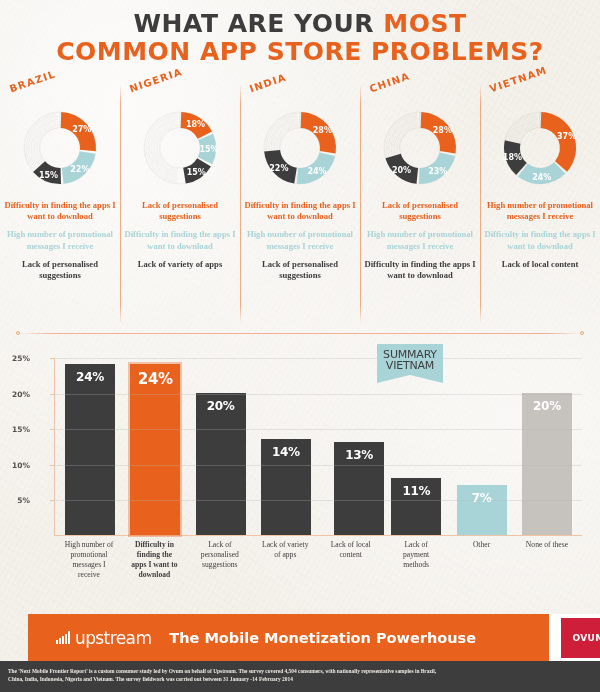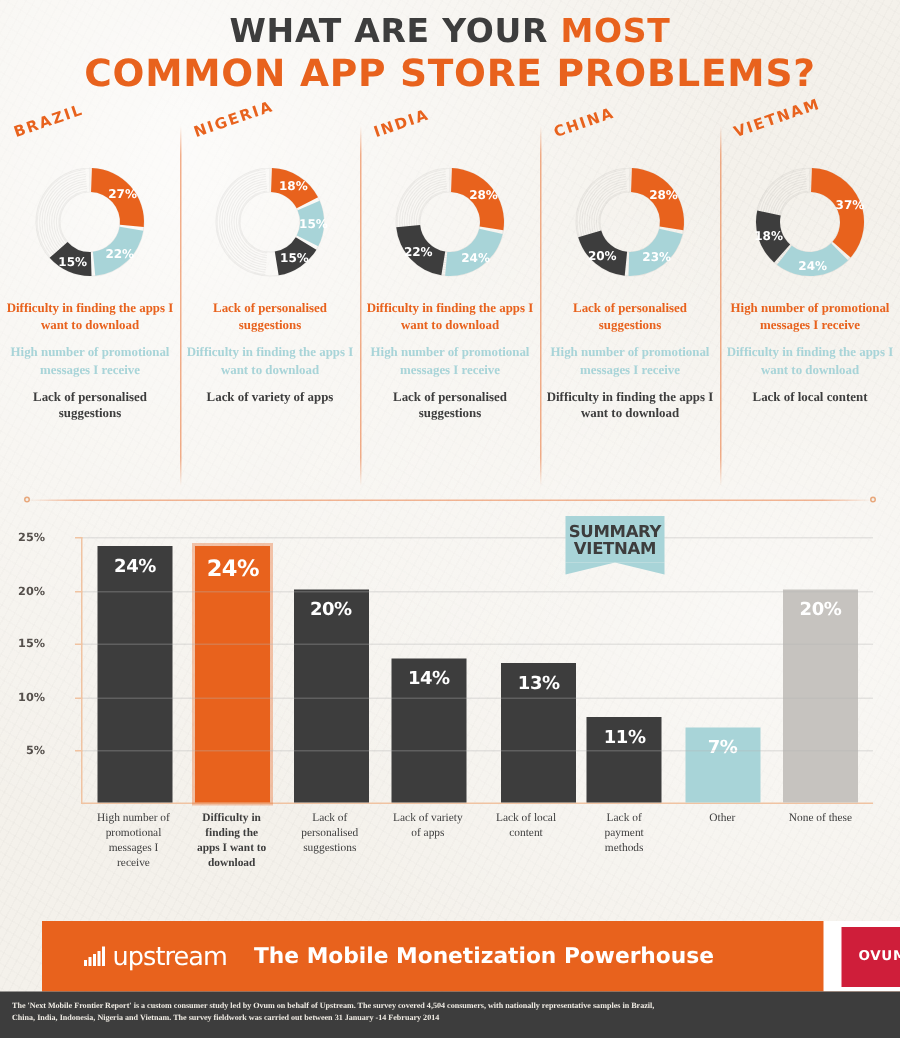--- a/index.html
+++ b/index.html
@@ -23,21 +23,21 @@
   }
 
   
   .header { padding-top: 11px; text-align: center; }
   .title-line {
     font-family: "DejaVu Sans", sans-serif;
     font-weight: bold;
     letter-spacing: 0.5px;
     line-height: 1.04;
   }
-  .t1 { font-size: 22px; }
+  .t1 { font-size: 25px; }
   .t2 { font-size: 25px; margin-top: 2px; }
   .dark { color: #3d3d3d; }
   .orange { color: #e8621d; }
 
   
   .donut-row {
     position: absolute;
     top: 78px;
     left: 0;
     width: 600px;
@@ -209,21 +209,21 @@
     z-index: 6;
   }
   .banner-body {
     background: #a8d4d8;
     padding: 5px 2px 4px 2px;
     text-align: center;
   }
   .banner-body span {
     display: block;
     font-family: "DejaVu Sans", sans-serif;
-    font-weight: bold;
+    font-weight: normal;
     font-size: 11px;
     color: #3d3d3d;
     line-height: 1.0;
     letter-spacing: -0.2px;
   }
   .banner-tail {
     width: 0; height: 0;
     margin: 0 auto;
     border-left: 33px solid #a8d4d8;
     border-right: 33px solid #a8d4d8;

